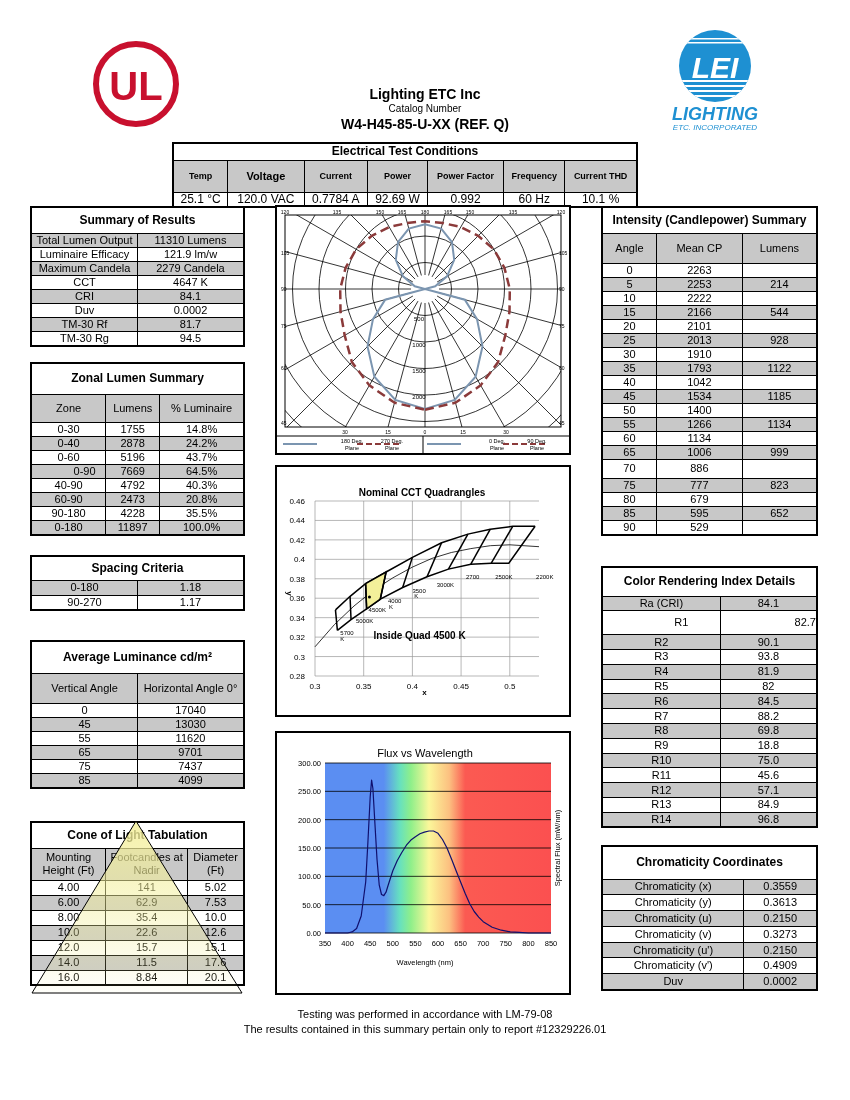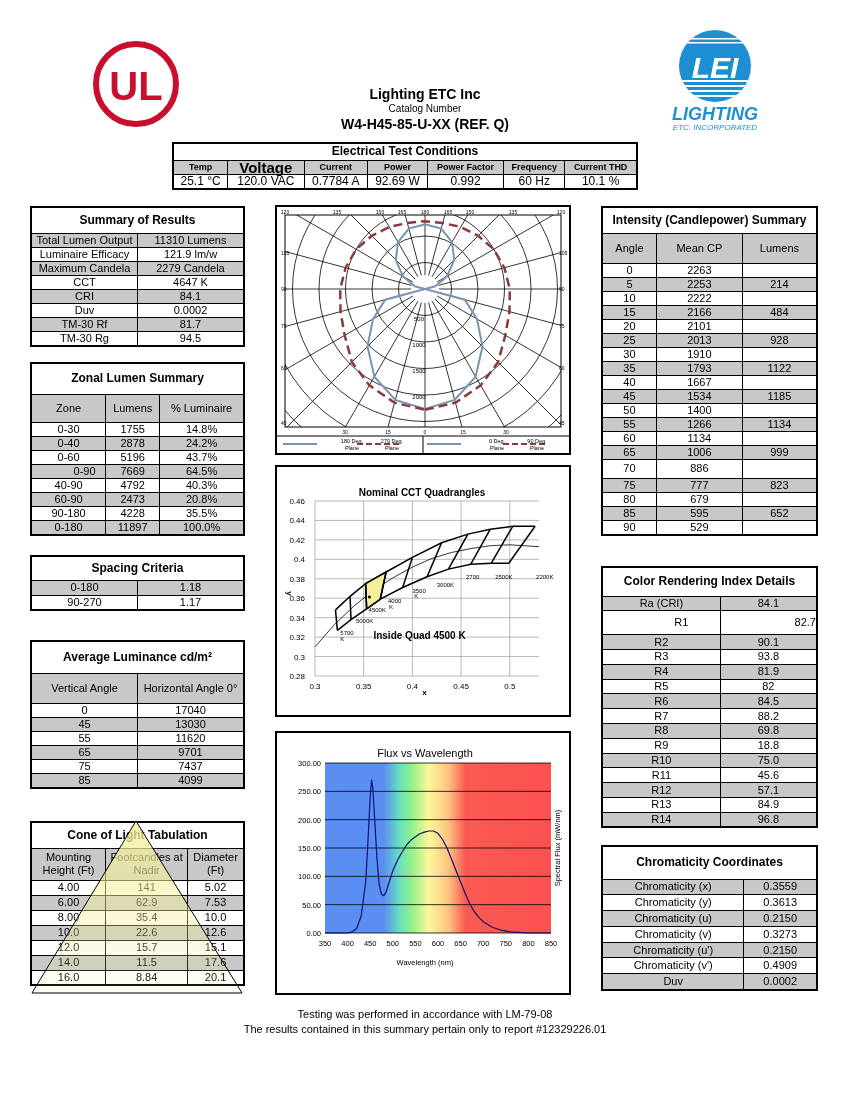--- a/index.html
+++ b/index.html
@@ -55,21 +55,21 @@
 <div id="header-sub">Catalog Number</div>
 <div id="header-cat">W4-H45-85-U-XX (REF. Q)</div>
 
 <table class="tbl" style="left:172px;top:142px;width:466px;">
   <tbody>
       <tr>
         <td colspan="7" class="title" style="height:17px;font-size:12px;">Electrical Test Conditions</td>
       </tr>
   <tr class="hdrrow" id="elec-h">
         <td class="g" style="height: 14px; font-weight: bold; font-size: 9px;">Temp</td>
-        <td class="g" style="height: 14px; font-weight: bold; font-size: 15px;">Voltage</td>
+        <td class="g" style="height: 32px; font-weight: bold; font-size: 11px;">Voltage</td>
         <td class="g" style="height: 14px; font-weight: bold; font-size: 9px;">Current</td>
         <td class="g" style="height: 14px; font-weight: bold; font-size: 9px;">Power</td>
         <td class="g" style="height: 14px; font-weight: bold; font-size: 9px;">Power Factor</td>
         <td class="g" style="height: 14px; font-weight: bold; font-size: 9px;">Frequency</td>
         <td class="g" style="height: 14px; font-weight: bold; font-size: 9px;">Current THD</td>
       </tr>
   <tr id="elec-v">
         <td class="w" style="height: 15px; font-size: 12px;">25.1 °C</td>
         <td class="w" style="height: 15px; font-size: 12px;">120.0 VAC</td>
         <td class="w" style="height: 15px; font-size: 12px;">0.7784 A</td>
@@ -318,21 +318,21 @@
         <td class="g" style="height: 13.6px;">214</td>
       </tr>
       <tr>
         <td class="w" style="height: 13.6px;">10</td>
         <td class="w" style="height: 13.6px;">2222</td>
         <td class="w" style="height: 13.6px;"></td>
       </tr>
       <tr>
         <td class="g" style="height: 13.6px;">15</td>
         <td class="g" style="height: 13.6px;">2166</td>
-        <td class="g" style="height: 13.6px;">484</td>
+        <td class="g" style="height: 13.6px;">544</td>
       </tr>
       <tr>
         <td class="w" style="height: 13.6px;">20</td>
         <td class="w" style="height: 13.6px;">2101</td>
         <td class="w" style="height: 13.6px;"></td>
       </tr>
       <tr>
         <td class="g" style="height: 13.6px;">25</td>
         <td class="g" style="height: 13.6px;">2013</td>
         <td class="g" style="height: 13.6px;">928</td>
@@ -342,21 +342,21 @@
         <td class="w" style="height: 13.6px;">1910</td>
         <td class="w" style="height: 13.6px;"></td>
       </tr>
       <tr>
         <td class="g" style="height: 13.6px;">35</td>
         <td class="g" style="height: 13.6px;">1793</td>
         <td class="g" style="height: 13.6px;">1122</td>
       </tr>
       <tr>
         <td class="w" style="height: 13.6px;">40</td>
-        <td class="w" style="height: 13.6px;">1667</td>
+        <td class="w" style="height: 13.6px;">1042</td>
         <td class="w" style="height: 13.6px;"></td>
       </tr>
       <tr>
         <td class="g" style="height: 13.6px;">45</td>
         <td class="g" style="height: 13.6px;">1534</td>
         <td class="g" style="height: 13.6px;">1185</td>
       </tr>
       <tr>
         <td class="w" style="height: 13.6px;">50</td>
         <td class="w" style="height: 13.6px;">1400</td>

